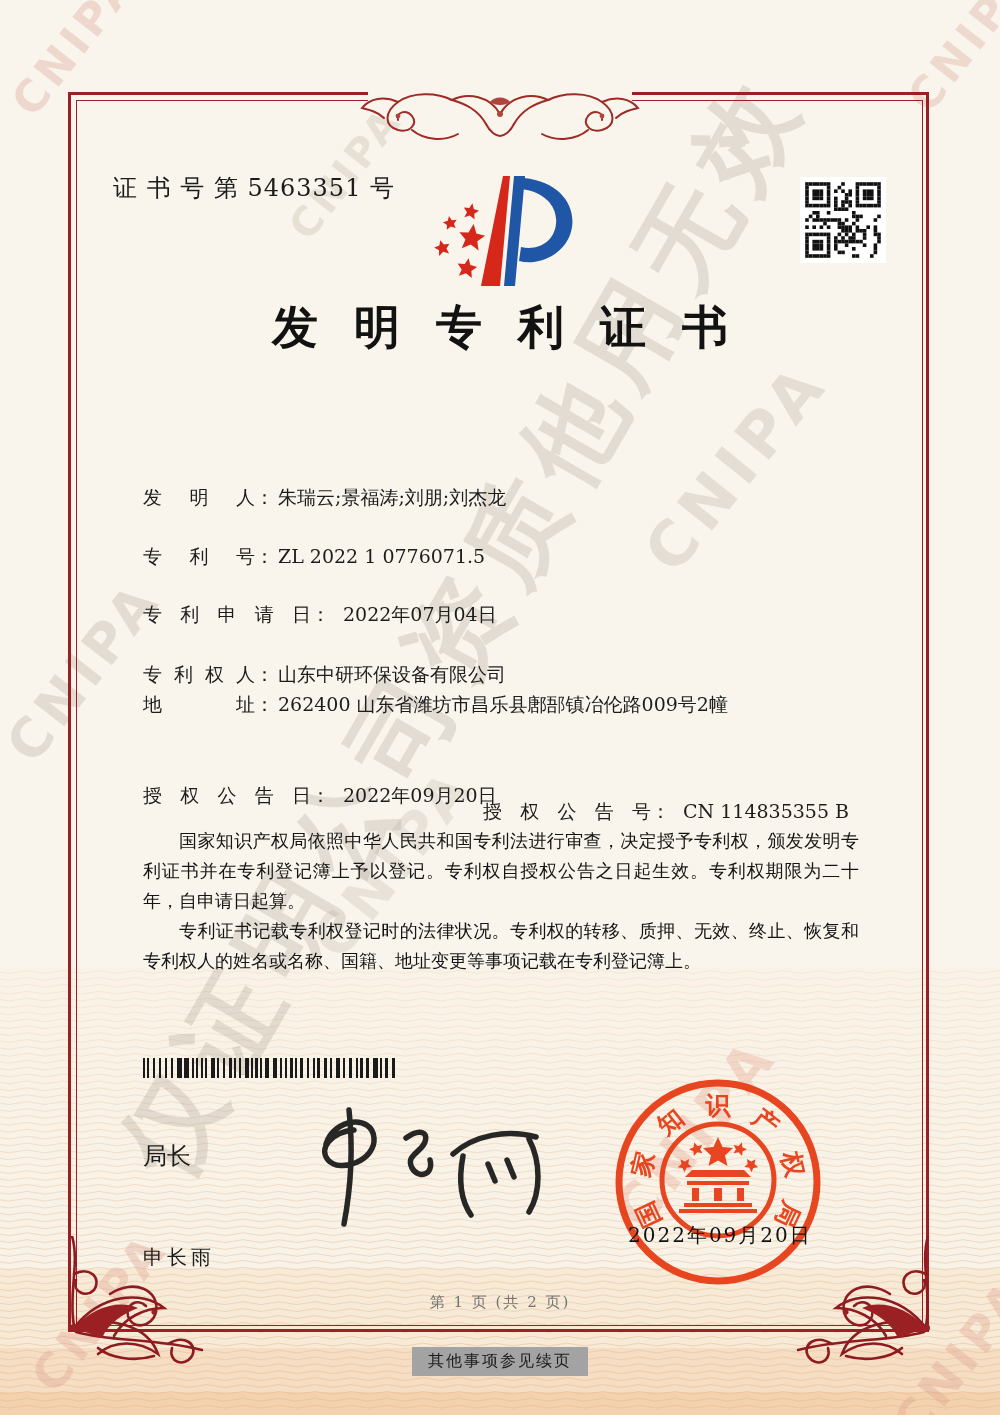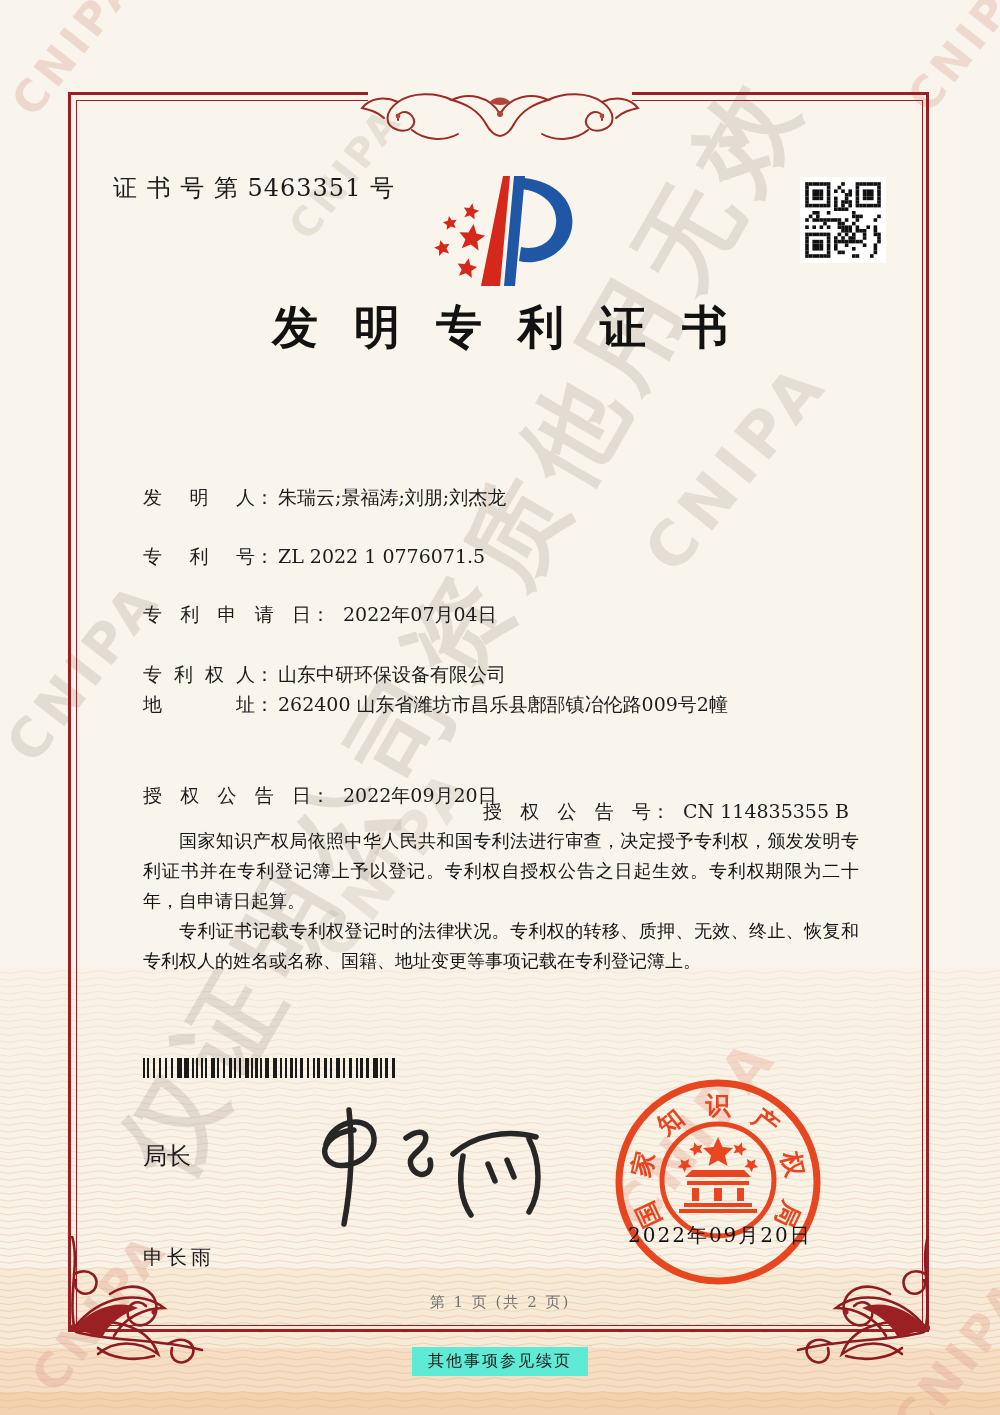--- a/index.html
+++ b/index.html
@@ -27,21 +27,21 @@
   .second-col{position:absolute;left:340px;top:16px;white-space:nowrap;}
   
   .paras{position:absolute;left:143px;top:826px;width:716px;font-size:18px;line-height:30px;
          text-align:justify;color:#151515;z-index:3;}
   .paras p{margin:0;text-indent:2em;}
   
   .issuer-title{position:absolute;left:143px;top:1140px;font-size:24px;z-index:3;}
   .issuer-name{position:absolute;left:143px;top:1244px;font-size:20px;letter-spacing:4px;z-index:3;}
   .page-info{position:absolute;left:0;right:0;top:1293px;text-align:center;font-size:15px;letter-spacing:2px;color:#737373;z-index:3;}
   .bottom-note{position:absolute;left:0;right:0;top:1347px;text-align:center;z-index:3;}
-  .bottom-note span{display:inline-block;background:#5eead4;padding:4px 16px;font-size:16px;letter-spacing:2px;}
+  .bottom-note span{display:inline-block;background:#a3a3a3;padding:4px 16px;font-size:16px;letter-spacing:2px;}
   .seal-date{position:absolute;left:628px;top:1222px;font-size:20px;letter-spacing:2px;color:#111;z-index:5;white-space:nowrap;}
   svg{display:block;}
 </style>
 </head>
 <body>
 
 <div class="page">
 
   <svg id="waves" class="abs" style="left:0;top:968px;z-index:0;" width="1000" height="447" viewBox="0 0 1000 447">
       <path d="M0 4.0 q9 2.8 18 0 q9 -2.8 18 0 q9 2.8 18 0 q9 -2.8 18 0 q9 2.8 18 0 q9 -2.8 18 0 q9 2.8 18 0 q9 -2.8 18 0 q9 2.8 18 0 q9 -2.8 18 0 q9 2.8 18 0 q9 -2.8 18 0 q9 2.8 18 0 q9 -2.8 18 0 q9 2.8 18 0 q9 -2.8 18 0 q9 2.8 18 0 q9 -2.8 18 0 q9 2.8 18 0 q9 -2.8 18 0 q9 2.8 18 0 q9 -2.8 18 0 q9 2.8 18 0 q9 -2.8 18 0 q9 2.8 18 0 q9 -2.8 18 0 q9 2.8 18 0 q9 -2.8 18 0 q9 2.8 18 0 q9 -2.8 18 0 q9 2.8 18 0 q9 -2.8 18 0 q9 2.8 18 0 q9 -2.8 18 0 q9 2.8 18 0 q9 -2.8 18 0 q9 2.8 18 0 q9 -2.8 18 0 q9 2.8 18 0 q9 -2.8 18 0 q9 2.8 18 0 q9 -2.8 18 0 q9 2.8 18 0 q9 -2.8 18 0 q9 2.8 18 0 q9 -2.8 18 0 q9 2.8 18 0 q9 -2.8 18 0 q9 2.8 18 0 q9 -2.8 18 0 q9 2.8 18 0 q9 -2.8 18 0 q9 2.8 18 0 q9 -2.8 18 0 q9 2.8 18 0 q9 -2.8 18 0" fill="none" stroke="#d9a878" stroke-width="1" stroke-opacity="0.16"></path>

